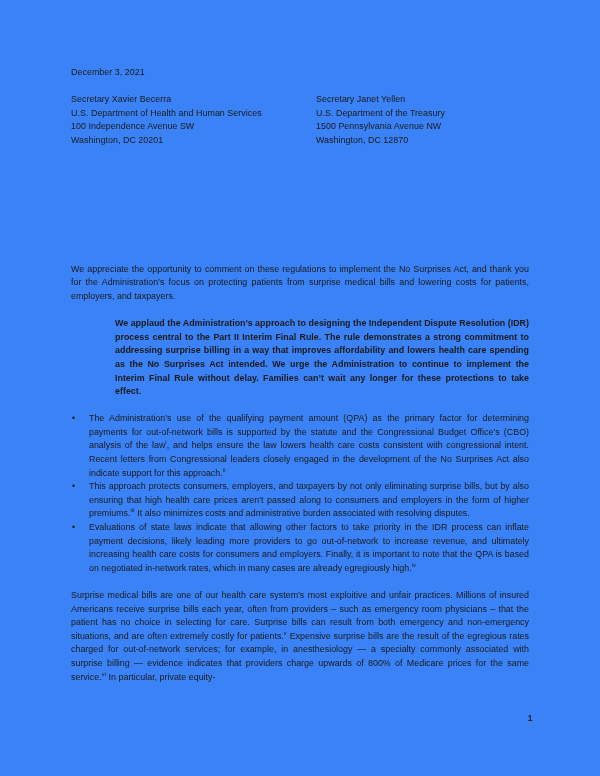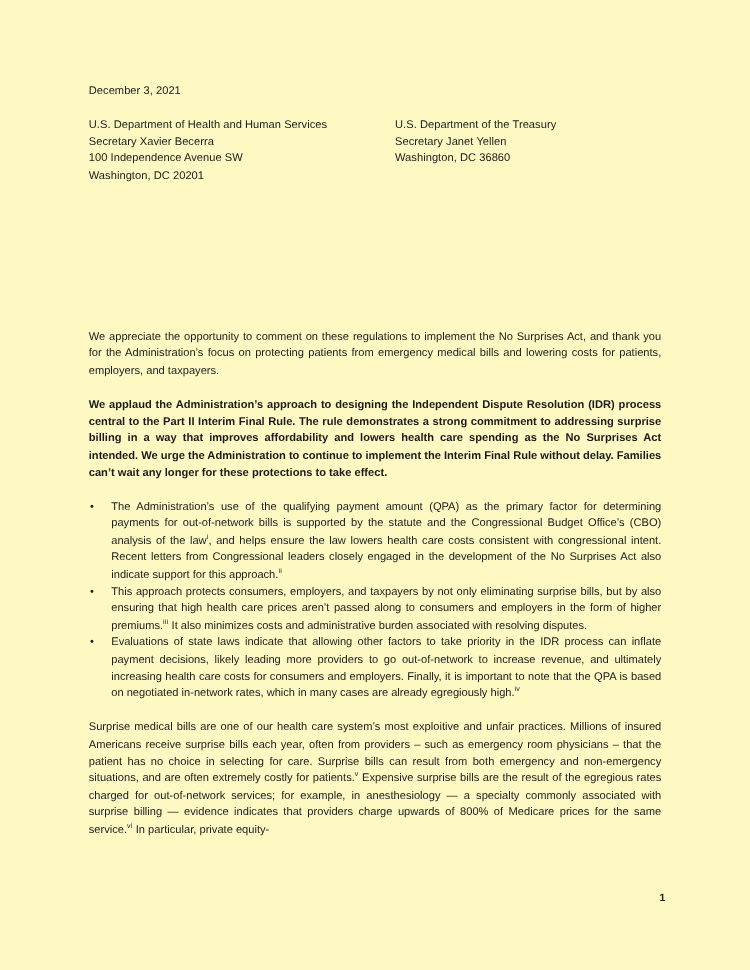--- a/index.html
+++ b/index.html
@@ -13,21 +13,21 @@
     position: relative;
     font-family: "Liberation Sans", sans-serif;
     color: #1a1a1a;
     overflow: hidden;
   }
   #page {
     position: absolute;
     left: 0; top: 0;
     width: 600px;
     height: 776px;
-    background: #fef9c3;
+    background: #3b82f6;
   }
   #content {
     position: absolute;
     left: 71px;
     top: 66px;
     width: 458px;
   }
   .line {
     font-size: 8.9px;
     line-height: 13.6px;
@@ -36,20 +36,21 @@
   }
   .para {
     font-size: 8.9px;
     line-height: 13.6px;
     text-align: justify;
     letter-spacing: 0.01px;
     margin: 0;
   }
   .bold {
     font-weight: bold;
+    margin-left: 44px;
   }
   .gap-sm { height: 13.6px; }
   .gap-lg { height: 20px; }
 
   
   #date-line { margin-bottom: 0; }
 
   
   .addr-block {
     position: relative;
@@ -110,48 +111,49 @@
 
 <div id="page">
   <div id="content">
 
     <div class="line" id="date-line">December 3, 2021</div>
 
     <div class="gap-sm"></div>
 
     <div class="addr-block">
       <div class="addr-col addr-col-left">
+        <div class="line">Secretary Xavier Becerra</div>
         <div class="line">U.S. Department of Health and Human Services</div>
-        <div class="line">Secretary Xavier Becerra</div>
         <div class="line">100 Independence Avenue SW</div>
         <div class="line">Washington, DC 20201</div>
       </div>
       <div class="addr-col addr-col-right">
+        <div class="line">Secretary Janet Yellen</div>
         <div class="line">U.S. Department of the Treasury</div>
-        <div class="line">Secretary Janet Yellen</div>
-        <div class="line">Washington, DC 36860</div>
+        <div class="line">1500 Pennsylvania Avenue NW</div>
+        <div class="line">Washington, DC 12870</div>
       </div>
       <div class="addr-spacer"></div>
     </div>
 
     <div class="gap-sm"></div>
 
     <div class="addr-block">
       <div class="addr-spacer"></div>
     </div>
 
     <div class="gap-lg"></div>
 
 
     <div class="gap-sm"></div>
 
 
     <div class="gap-sm"></div>
 
-    <p class="para">We appreciate the opportunity to comment on these regulations to implement the No Surprises Act, and thank you for the Administration’s focus on protecting patients from emergency medical bills and lowering costs for patients, employers, and taxpayers.</p>
+    <p class="para">We appreciate the opportunity to comment on these regulations to implement the No Surprises Act, and thank you for the Administration’s focus on protecting patients from surprise medical bills and lowering costs for patients, employers, and taxpayers.</p>
 
     <div class="gap-sm"></div>
 
     <p class="para bold">We applaud the Administration’s approach to designing the Independent Dispute Resolution (IDR) process central to the Part II Interim Final Rule. The rule demonstrates a strong commitment to addressing surprise billing in a way that improves affordability and lowers health care spending as the No Surprises Act intended. We urge the Administration to continue to implement the Interim Final Rule without delay. Families can’t wait any longer for these protections to take effect.</p>
 
     <div class="gap-sm"></div>
 
     <ul class="bullets">
       <li>
         <span class="bullet-dot">•</span><span>The Administration’s use of the qualifying payment amount (QPA) as the primary factor for determining payments for out-of-network bills is supported by the statute and the Congressional Budget Office’s (CBO) analysis of the law</span><sup class="fn">i</sup><span>, and helps ensure the law lowers health care costs consistent with congressional intent. Recent letters from Congressional leaders closely engaged in the development of the No Surprises Act also indicate support for this approach.</span><sup class="fn">ii</sup>

